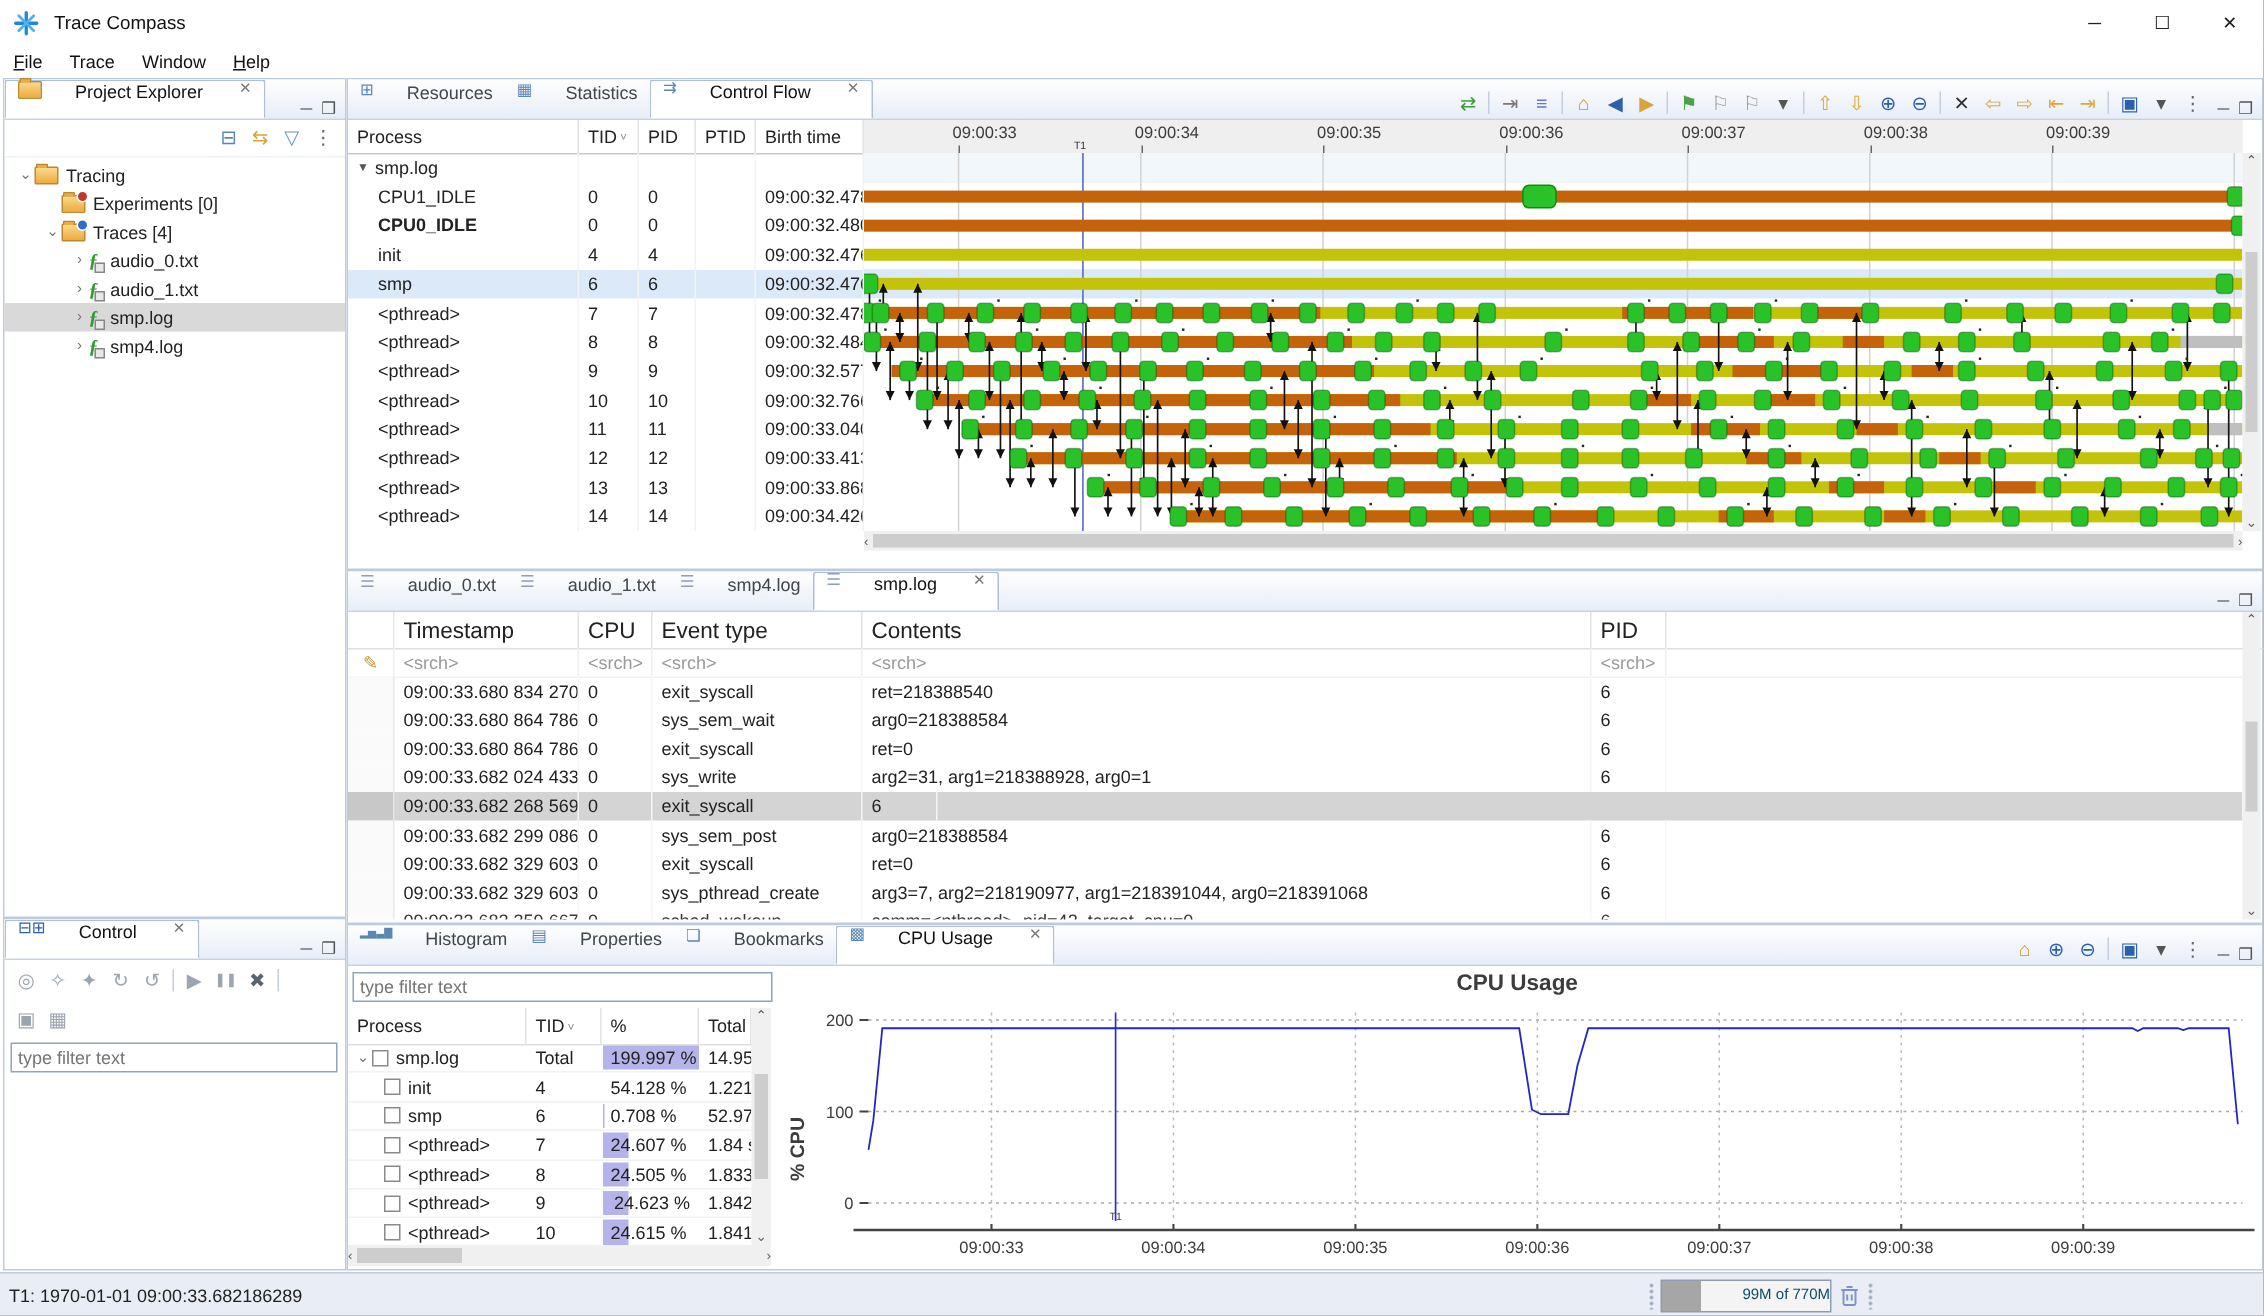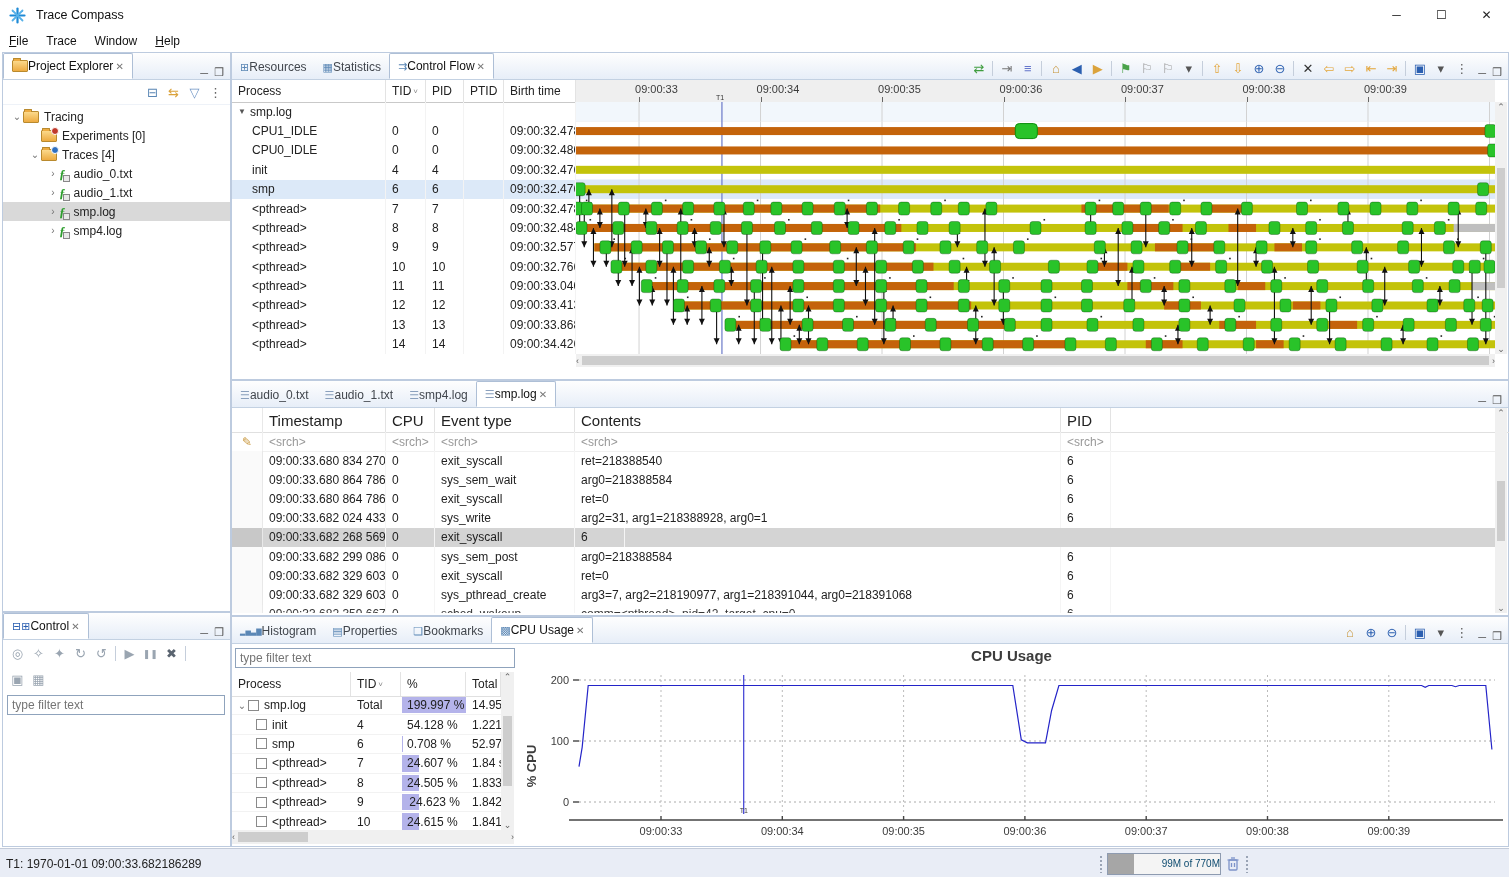--- a/index.html
+++ b/index.html
@@ -9,21 +9,21 @@
   #titlebar{left:0;top:0;width:1509px;height:30px;background:#fff;border-bottom:1px solid #e8e8e8;display:flex;align-items:center;}
   #title-text{margin-left:10px;font-size:12.5px;color:#111;}
   .winbtn{width:45px;height:29px;display:flex;align-items:center;justify-content:center;color:#222;font-size:12px;}
   
   #menubar{left:0;top:30px;width:1509px;height:22px;background:#fff;display:flex;align-items:center;}
   .menu-item{padding:2px 9px;color:#111;}
   .menu-item u{text-decoration:underline;}
   
   .view{background:#fff;border:1px solid #bdcbdf;}
   .tabbar{display:flex;align-items:flex-end;height:26px;background:linear-gradient(#fefefe,#e7eef8);border-bottom:1px solid #c3d1e2;position:relative;}
-  .tab{display:flex;align-items:center;gap:0;padding:0 8px;height:24px;color:#41464d;white-space:nowrap;}
+  .tab{display:flex;align-items:flex-start;gap:22px;padding:0 8px;height:24px;color:#41464d;white-space:nowrap;}
   .tab.active{background:#fff;border:1px solid #aebfd6;border-bottom:1px solid #fff;border-radius:2px 2px 0 0;color:#111;}
   .tab .close{color:#777;font-size:10px;margin-left:2px;}
   .ticon{font-size:11px;line-height:1;}
   .toolrow{display:flex;align-items:center;}
   .tool{min-width:21px;height:21px;display:flex;align-items:center;justify-content:center;font-size:13px;cursor:default;}
   .tsep{width:1px;height:15px;background:#c5cedb;margin:0 3px;}
   .minmax{display:flex;align-items:center;gap:6px;margin:0 6px;color:#555;font-size:11px;}
   
   .trow{display:flex;align-items:center;height:19px;white-space:nowrap;}
   .hdrcell{border-right:1px solid #e3e3e3;display:flex;align-items:center;padding:0 6px;box-sizing:border-box;height:100%;color:#222;}
@@ -290,21 +290,21 @@
             <span>0</span>
           </div>
           <div class="cell" style="width: 40px; flex: 0 0 auto; border-right: 1px solid rgb(243, 243, 243);">
             <span></span>
           </div>
           <div class="cell" style="width: 72px; flex: 0 0 auto; border-right: 1px solid rgb(243, 243, 243);">
             <span>09:00:32.4789</span>
           </div>
         </div>
         <div class="trow" style="height: 19.38px;">
-          <div class="cell" style="width: 154px; flex: 0 0 auto; border-right: 1px solid rgb(243, 243, 243); padding-left: 20px;">
+          <div class="cell" style="width: 154px; flex: 0 0 auto; border-right: 1px solid rgb(243, 243, 243); padding-left: 20px; font-weight: bold;">
             <span>CPU0_IDLE</span>
           </div>
           <div class="cell" style="width: 40px; flex: 0 0 auto; border-right: 1px solid rgb(243, 243, 243);">
             <span>0</span>
           </div>
           <div class="cell" style="width: 38px; flex: 0 0 auto; border-right: 1px solid rgb(243, 243, 243);">
             <span>0</span>
           </div>
           <div class="cell" style="width: 40px; flex: 0 0 auto; border-right: 1px solid rgb(243, 243, 243);">
             <span></span>

